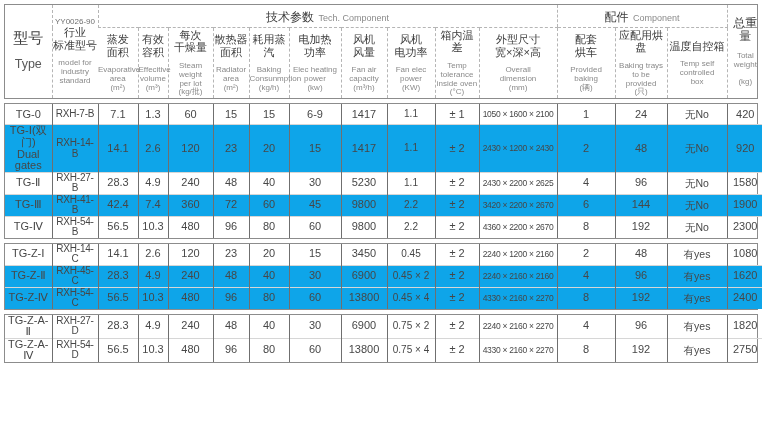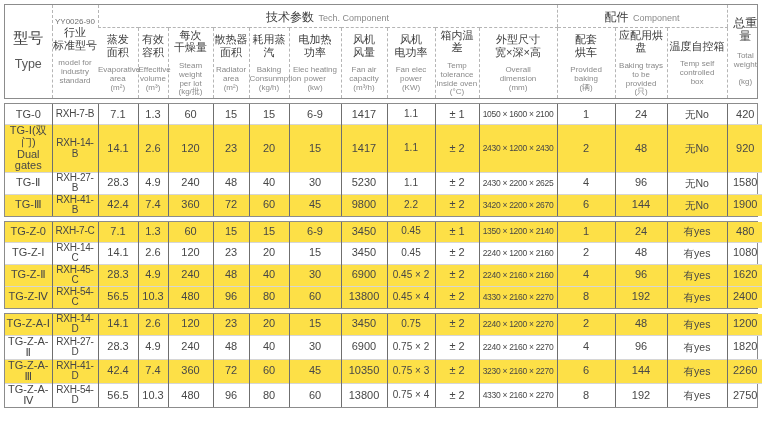--- a/index.html
+++ b/index.html
@@ -20,21 +20,21 @@
   .code{font-size:8px;color:#6f6f6f;}
   .h-model .zh{font-size:15px;font-family:Liberation Mono, monospace;}
   .h-model .en{font-size:12.5px;color:#595959;}
   .h-wt .zh{font-size:12px;}
   
   .body-t td{border-left:1px solid #6f6f6f;text-align:center;vertical-align:middle;
              font-size:11px;color:#474747;height:20px;line-height:1.05;padding:0 1px;
              overflow:hidden;}
   .body-t td:first-child{border-left:none;}
   .body-t tr + tr td{border-top:1px solid #d6d6d6;}
-  .body-t tr.stripe{background:#fde047;}
+  .body-t tr.stripe{background:#0ea5e9;}
   .body-t td.c0{font-size:11px;white-space:pre-line;text-align:center;}
   .body-t td.c1{font-size:10px;letter-spacing:-0.2px;}
   .body-t td.c9{font-size:10px;}
   .body-t td.c11{font-size:8.5px;letter-spacing:-0.3px;white-space:nowrap;}
   .body-t td.c14{font-size:10.5px;}
 </style>
 </head>
 <body>
 
 <div class="page">
@@ -270,20 +270,38 @@
             <td class="c7">45</td>
             <td class="c8">9800</td>
             <td class="c9">2.2</td>
             <td class="c10">± 2</td>
             <td class="c11">3420 × 2200 × 2670</td>
             <td class="c12">6</td>
             <td class="c13">144</td>
             <td class="c14">无No</td>
             <td class="c15">1900</td>
           </tr>
+          <tr>
+            <td class="c0">TG-Ⅳ</td>
+            <td class="c1">RXH-54-B</td>
+            <td class="c2">56.5</td>
+            <td class="c3">10.3</td>
+            <td class="c4">480</td>
+            <td class="c5">96</td>
+            <td class="c6">80</td>
+            <td class="c7">60</td>
+            <td class="c8">9800</td>
+            <td class="c9">2.2</td>
+            <td class="c10">± 2</td>
+            <td class="c11">4360 × 2200 × 2670</td>
+            <td class="c12">8</td>
+            <td class="c13">192</td>
+            <td class="c14">无No</td>
+            <td class="c15">2300</td>
+          </tr>
         </tbody>
       </table>
   </div>
   <div class="box">
     <table class="t body-t">
         <colgroup>
           <col style="width: 47px;">
           <col style="width: 46px;">
           <col style="width: 40px;">
           <col style="width: 30px;">
@@ -294,38 +312,20 @@
           <col style="width: 46px;">
           <col style="width: 48px;">
           <col style="width: 44px;">
           <col style="width: 78px;">
           <col style="width: 58px;">
           <col style="width: 52px;">
           <col style="width: 60px;">
           <col style="width: 36px;">
         </colgroup>
         <tbody class="block">
-          <tr class="stripe">
-            <td class="c0">TG-Z-0</td>
-            <td class="c1">RXH-7-C</td>
-            <td class="c2">7.1</td>
-            <td class="c3">1.3</td>
-            <td class="c4">60</td>
-            <td class="c5">15</td>
-            <td class="c6">15</td>
-            <td class="c7">6-9</td>
-            <td class="c8">3450</td>
-            <td class="c9">0.45</td>
-            <td class="c10">± 1</td>
-            <td class="c11">1350 × 1200 × 2140</td>
-            <td class="c12">1</td>
-            <td class="c13">24</td>
-            <td class="c14">有yes</td>
-            <td class="c15">480</td>
-          </tr>
           <tr>
             <td class="c0">TG-Z-Ⅰ</td>
             <td class="c1">RXH-14-C</td>
             <td class="c2">14.1</td>
             <td class="c3">2.6</td>
             <td class="c4">120</td>
             <td class="c5">23</td>
             <td class="c6">20</td>
             <td class="c7">15</td>
             <td class="c8">3450</td>
@@ -390,74 +390,38 @@
           <col style="width: 46px;">
           <col style="width: 48px;">
           <col style="width: 44px;">
           <col style="width: 78px;">
           <col style="width: 58px;">
           <col style="width: 52px;">
           <col style="width: 60px;">
           <col style="width: 36px;">
         </colgroup>
         <tbody class="block">
-          <tr class="stripe">
-            <td class="c0">TG-Z-A-Ⅰ</td>
-            <td class="c1">RXH-14-D</td>
-            <td class="c2">14.1</td>
-            <td class="c3">2.6</td>
-            <td class="c4">120</td>
-            <td class="c5">23</td>
-            <td class="c6">20</td>
-            <td class="c7">15</td>
-            <td class="c8">3450</td>
-            <td class="c9">0.75</td>
-            <td class="c10">± 2</td>
-            <td class="c11">2240 × 1200 × 2270</td>
-            <td class="c12">2</td>
-            <td class="c13">48</td>
-            <td class="c14">有yes</td>
-            <td class="c15">1200</td>
-          </tr>
           <tr>
             <td class="c0">TG-Z-A-Ⅱ</td>
             <td class="c1">RXH-27-D</td>
             <td class="c2">28.3</td>
             <td class="c3">4.9</td>
             <td class="c4">240</td>
             <td class="c5">48</td>
             <td class="c6">40</td>
             <td class="c7">30</td>
             <td class="c8">6900</td>
             <td class="c9">0.75 × 2</td>
             <td class="c10">± 2</td>
             <td class="c11">2240 × 2160 × 2270</td>
             <td class="c12">4</td>
             <td class="c13">96</td>
             <td class="c14">有yes</td>
             <td class="c15">1820</td>
           </tr>
-          <tr class="stripe">
-            <td class="c0">TG-Z-A-Ⅲ</td>
-            <td class="c1">RXH-41-D</td>
-            <td class="c2">42.4</td>
-            <td class="c3">7.4</td>
-            <td class="c4">360</td>
-            <td class="c5">72</td>
-            <td class="c6">60</td>
-            <td class="c7">45</td>
-            <td class="c8">10350</td>
-            <td class="c9">0.75 × 3</td>
-            <td class="c10">± 2</td>
-            <td class="c11">3230 × 2160 × 2270</td>
-            <td class="c12">6</td>
-            <td class="c13">144</td>
-            <td class="c14">有yes</td>
-            <td class="c15">2260</td>
-          </tr>
           <tr>
             <td class="c0">TG-Z-A-Ⅳ</td>
             <td class="c1">RXH-54-D</td>
             <td class="c2">56.5</td>
             <td class="c3">10.3</td>
             <td class="c4">480</td>
             <td class="c5">96</td>
             <td class="c6">80</td>
             <td class="c7">60</td>
             <td class="c8">13800</td>

